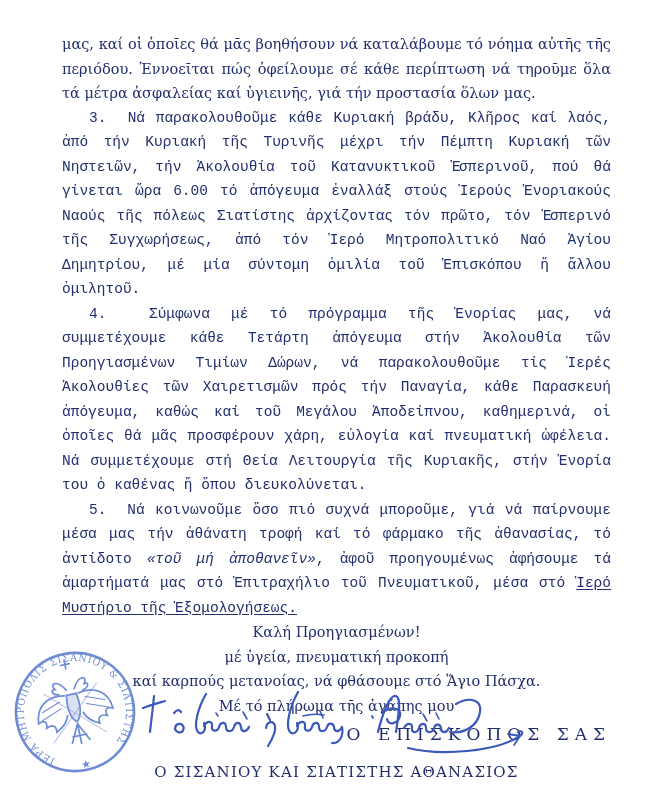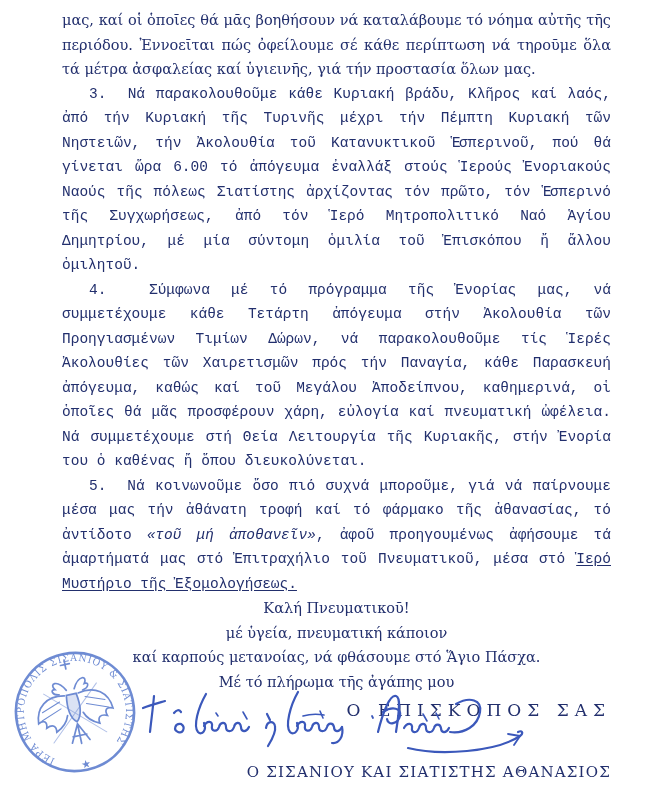--- a/index.html
+++ b/index.html
@@ -5,50 +5,50 @@
   html,body{margin:0;padding:0;}
   body{
     width:669px;height:788px;
     background:#ffffff;
     font-family:"DejaVu Serif","Liberation Serif",serif;
     color:#222f6d;
     position:relative;
     overflow:hidden;
   }
   .content{
-    position:absolute;left:62px;top:8px;width:549px;
+    position:absolute;left:62px;top:32px;width:549px;
     font-size:14.5px;line-height:24.5px;
     text-align:justify;
   }
   .content p{margin:0;}
   .indent{text-indent:27px;font-family:Liberation Mono, monospace;}
   .center{text-align:center;text-indent:0;}
   .quote-italic{font-style:italic;}
   .underlined{text-decoration:underline;text-underline-offset:2px;}
   .signoff-title{
     text-align:right;letter-spacing:6px;font-size:17px;
     margin-top:4px !important;
   }
   .name-line{
     position:absolute;left:62px;top:747px;width:549px;
-    text-align:right;font-size:15px;letter-spacing:1.2px;line-height:20px;
+    text-align:center;font-size:15px;letter-spacing:1.2px;line-height:20px;
   }
   .seal-svg{position:absolute;left:8px;top:642px;opacity:.88;}
   .sig-svg{position:absolute;left:140px;top:686px;}
 </style>
 </head>
 <body>
 
 <div class="content">
   <p>μας, καί οἱ ὁποῖες θά μᾶς βοηθήσουν νά καταλάβουμε τό νόημα αὐτῆς τῆς περιόδου. Ἐννοεῖται πώς ὀφείλουμε σέ κάθε περίπτωση νά τηροῦμε ὅλα τά μέτρα ἀσφαλείας καί ὑγιεινῆς, γιά τήν προστασία ὅλων μας.</p>
   <p class="indent">3.&nbsp; Νά παρακολουθοῦμε κάθε Κυριακή βράδυ, Κλῆρος καί λαός, ἀπό τήν Κυριακή τῆς Τυρινῆς μέχρι τήν Πέμπτη Κυριακή τῶν Νηστειῶν, τήν Ἀκολουθία τοῦ Κατανυκτικοῦ Ἑσπερινοῦ, πού θά γίνεται ὥρα 6.00 τό ἀπόγευμα ἐναλλάξ στούς Ἱερούς Ἐνοριακούς Ναούς τῆς πόλεως Σιατίστης ἀρχίζοντας τόν πρῶτο, τόν Ἑσπερινό τῆς Συγχωρήσεως, ἀπό τόν Ἱερό Μητροπολιτικό Ναό Ἁγίου Δημητρίου, μέ μία σύντομη ὁμιλία τοῦ Ἐπισκόπου ἤ ἄλλου ὁμιλητοῦ.</p>
   <p class="indent">4.&nbsp; Σύμφωνα μέ τό πρόγραμμα τῆς Ἐνορίας μας, νά συμμετέχουμε κάθε Τετάρτη ἀπόγευμα στήν Ἀκολουθία τῶν Προηγιασμένων Τιμίων Δώρων, νά παρακολουθοῦμε τίς Ἱερές Ἀκολουθίες τῶν Χαιρετισμῶν πρός τήν Παναγία, κάθε Παρασκευή ἀπόγευμα, καθώς καί τοῦ Μεγάλου Ἀποδείπνου, καθημερινά, οἱ ὁποῖες θά μᾶς προσφέρουν χάρη, εὐλογία καί πνευματική ὠφέλεια. Νά συμμετέχουμε στή Θεία Λειτουργία τῆς Κυριακῆς, στήν Ἐνορία του ὁ καθένας ἤ ὅπου διευκολύνεται.</p>
   <p class="indent"><span>5.&nbsp; Νά κοινωνοῦμε ὅσο πιό συχνά μποροῦμε, γιά νά παίρνουμε μέσα μας τήν ἀθάνατη τροφή καί τό φάρμακο τῆς ἀθανασίας, τό ἀντίδοτο </span><span class="quote-italic">«τοῦ μή ἀποθανεῖν»</span><span>, ἀφοῦ προηγουμένως ἀφήσουμε τά ἁμαρτήματά μας στό Ἐπιτραχήλιο τοῦ Πνευματικοῦ, μέσα στό </span><span class="underlined">Ἱερό Μυστήριο τῆς Ἐξομολογήσεως.</span></p>
-  <p class="center">Καλή Πνευματικοῦ!</p>
-  <p class="center">μέ ὑγεία, πνευματική κάποιον</p>
+  <p class="center">Καλή Προηγιασμένων!</p>
+  <p class="center">μέ ὑγεία, πνευματική προκοπή</p>
   <p class="center">καί καρπούς μετανοίας, νά φθάσουμε στό Ἅγιο Πάσχα.</p>
   <p class="center">Μέ τό πλήρωμα τῆς ἀγάπης μου</p>
   <p class="center signoff-title">Ο ΕΠΙΣΚΟΠΟΣ ΣΑΣ</p>
 </div>
 
 <svg class="seal-svg" width="134" height="140" viewBox="0 0 134 140" aria-hidden="true">
   <g transform="rotate(-12 67 70)" stroke="#5b7ccd" fill="none" stroke-linecap="round">
     <circle cx="67" cy="70" r="59" stroke-width="2.6"></circle>
     <defs>
       <path id="sealRing" d="M 37.8,111.7 A 51,51 0 1 1 96.2,111.7"></path>

